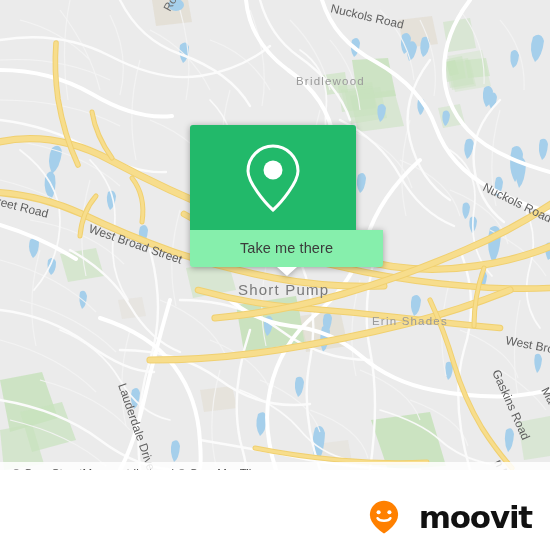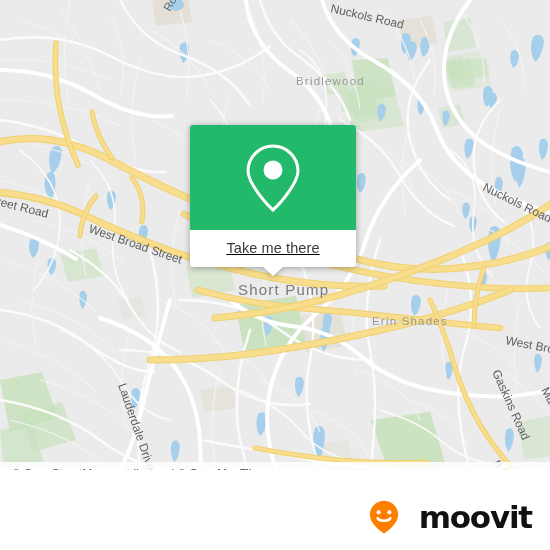--- a/index.html
+++ b/index.html
@@ -46,29 +46,28 @@
   }
   #popup-body {
     width: 166px;
     height: 105px;
     border-radius: 3px 3px 0 0;
     display: flex;
     align-items: center;
     justify-content: center;
   }
   #popup-footer {
-    width: 166px;
+    width: 193px;
     height: 37px;
-    background: #ffffff;
+    background: #86efac;
     display: flex;
     align-items: center;
     justify-content: center;
     border-radius: 0 0 3px 3px;
     position: relative;
-    text-decoration: underline;
   }
   #popup-footer-label {
     font-size: 14.5px;
     color: #3b3b3b;
     letter-spacing: 0.1px;
     line-height: 1;
     white-space: nowrap;
   }
   #popup-tail {
     position: absolute;

